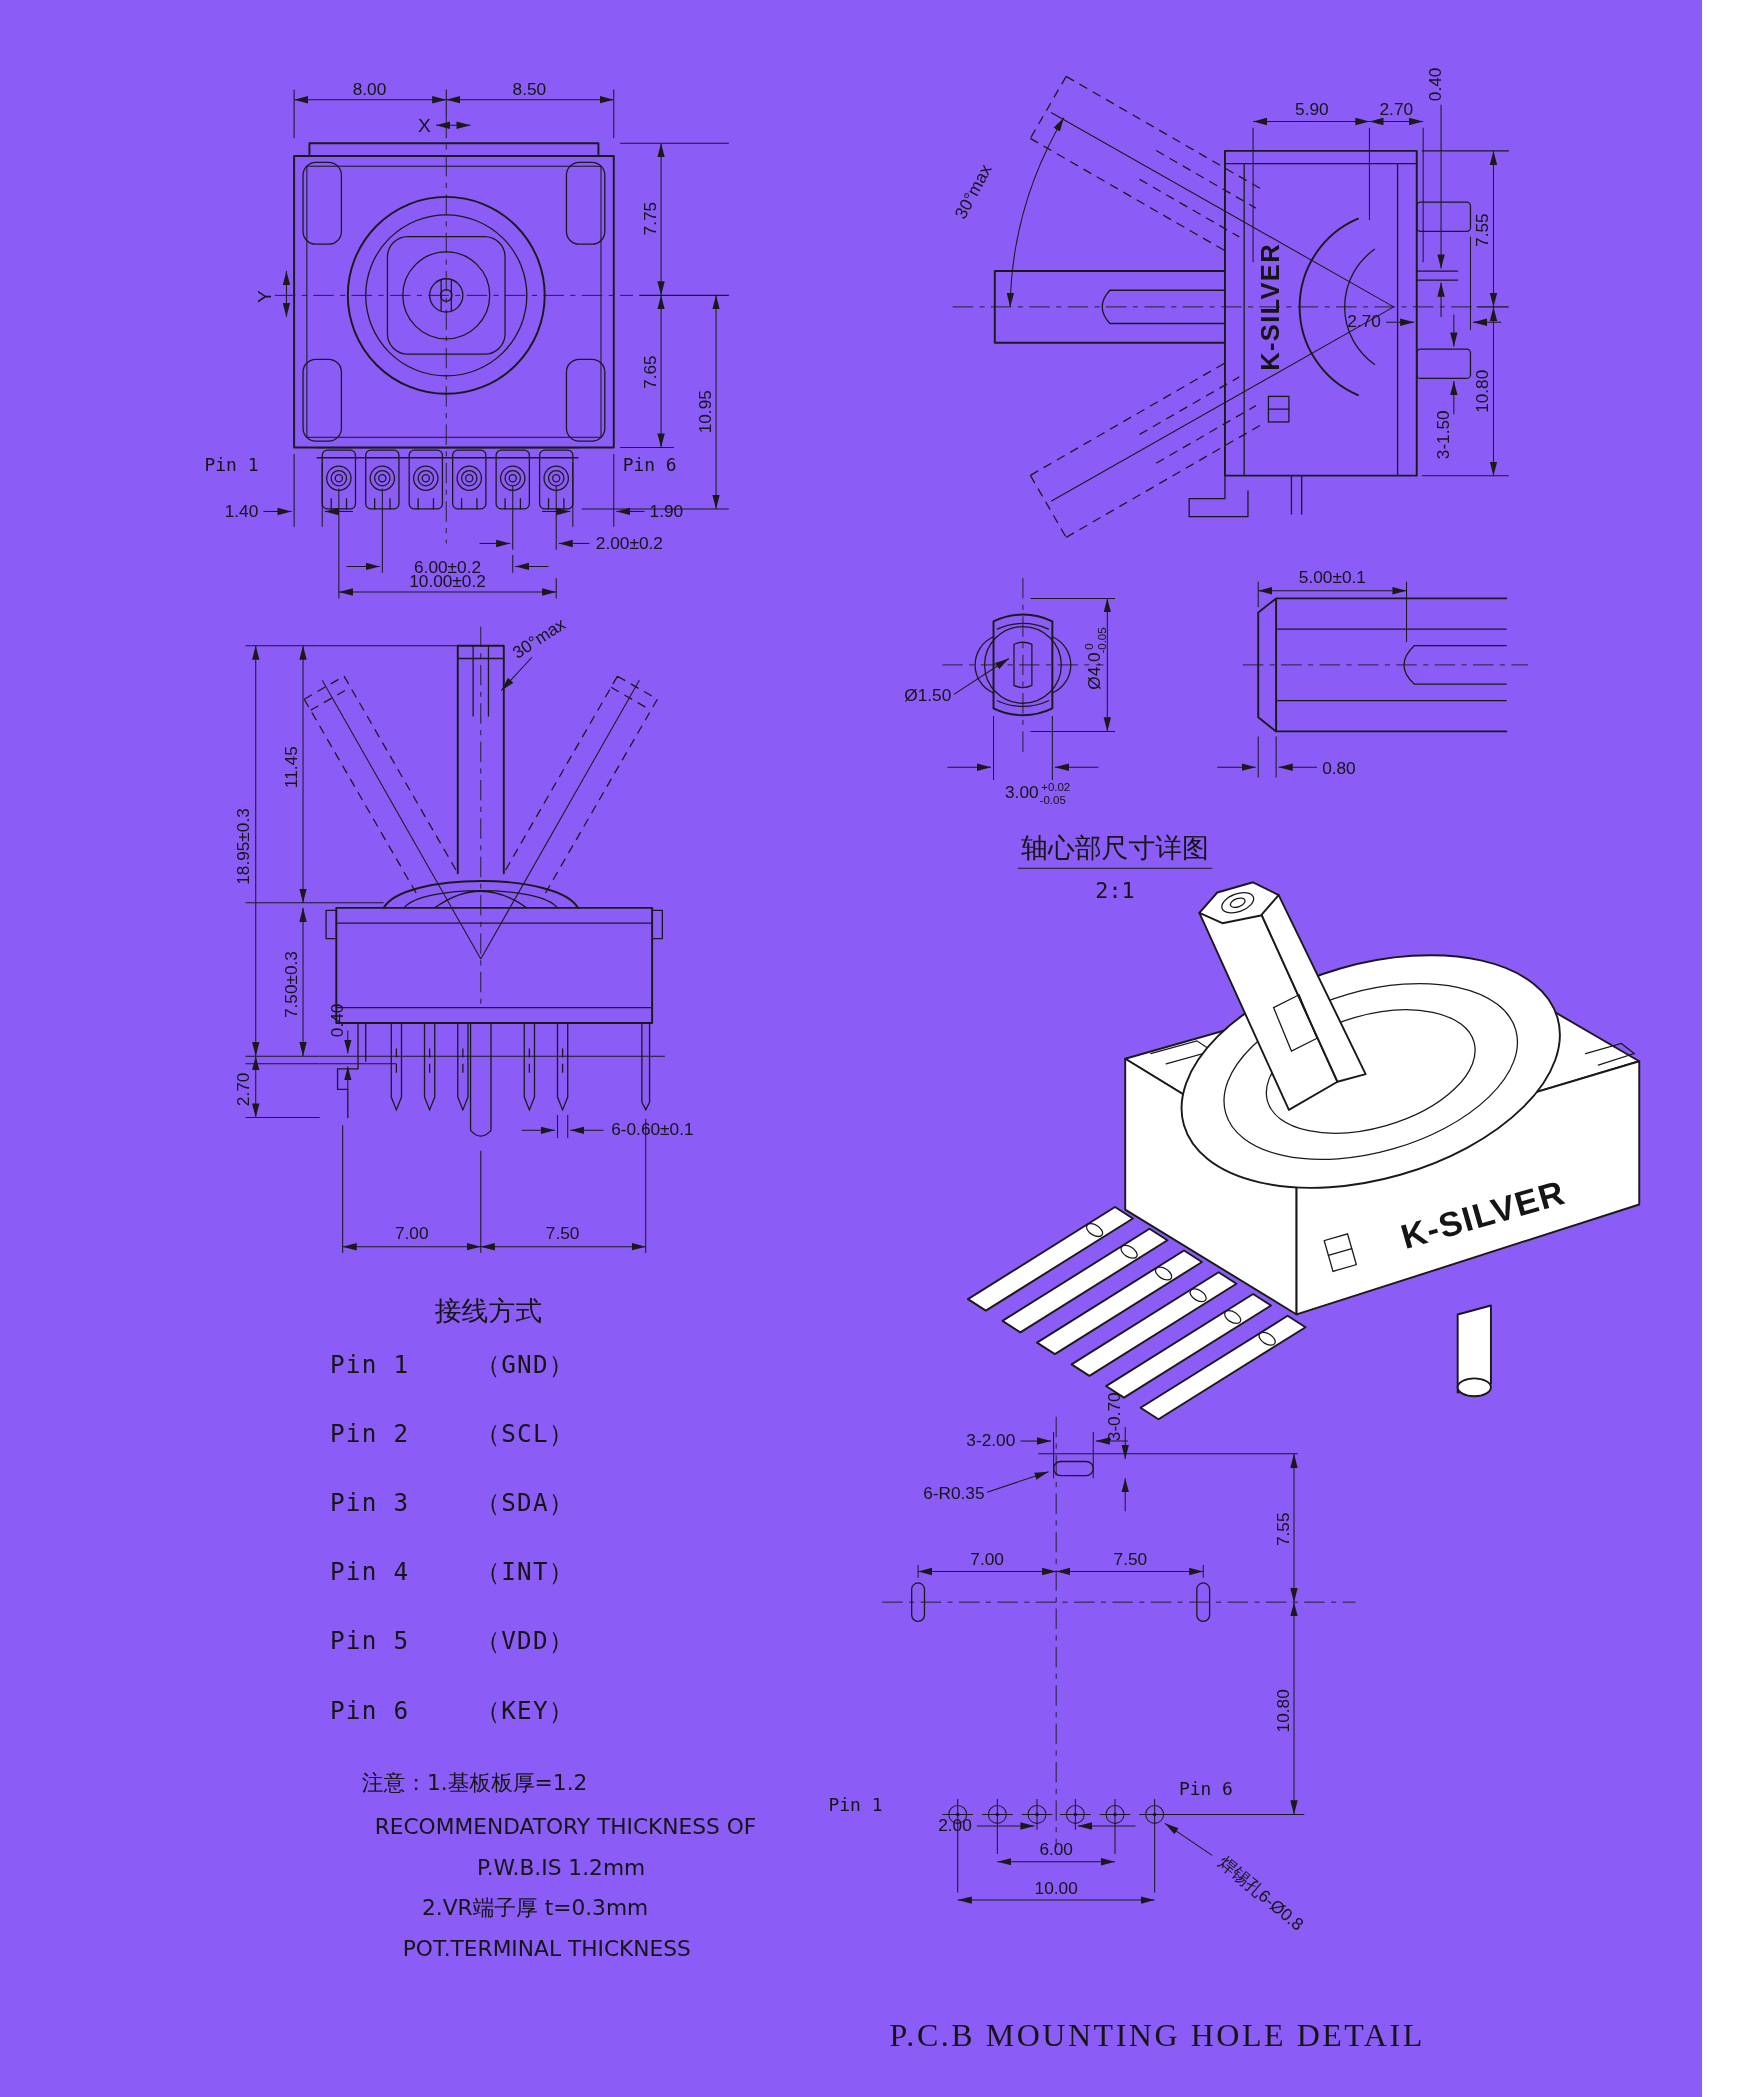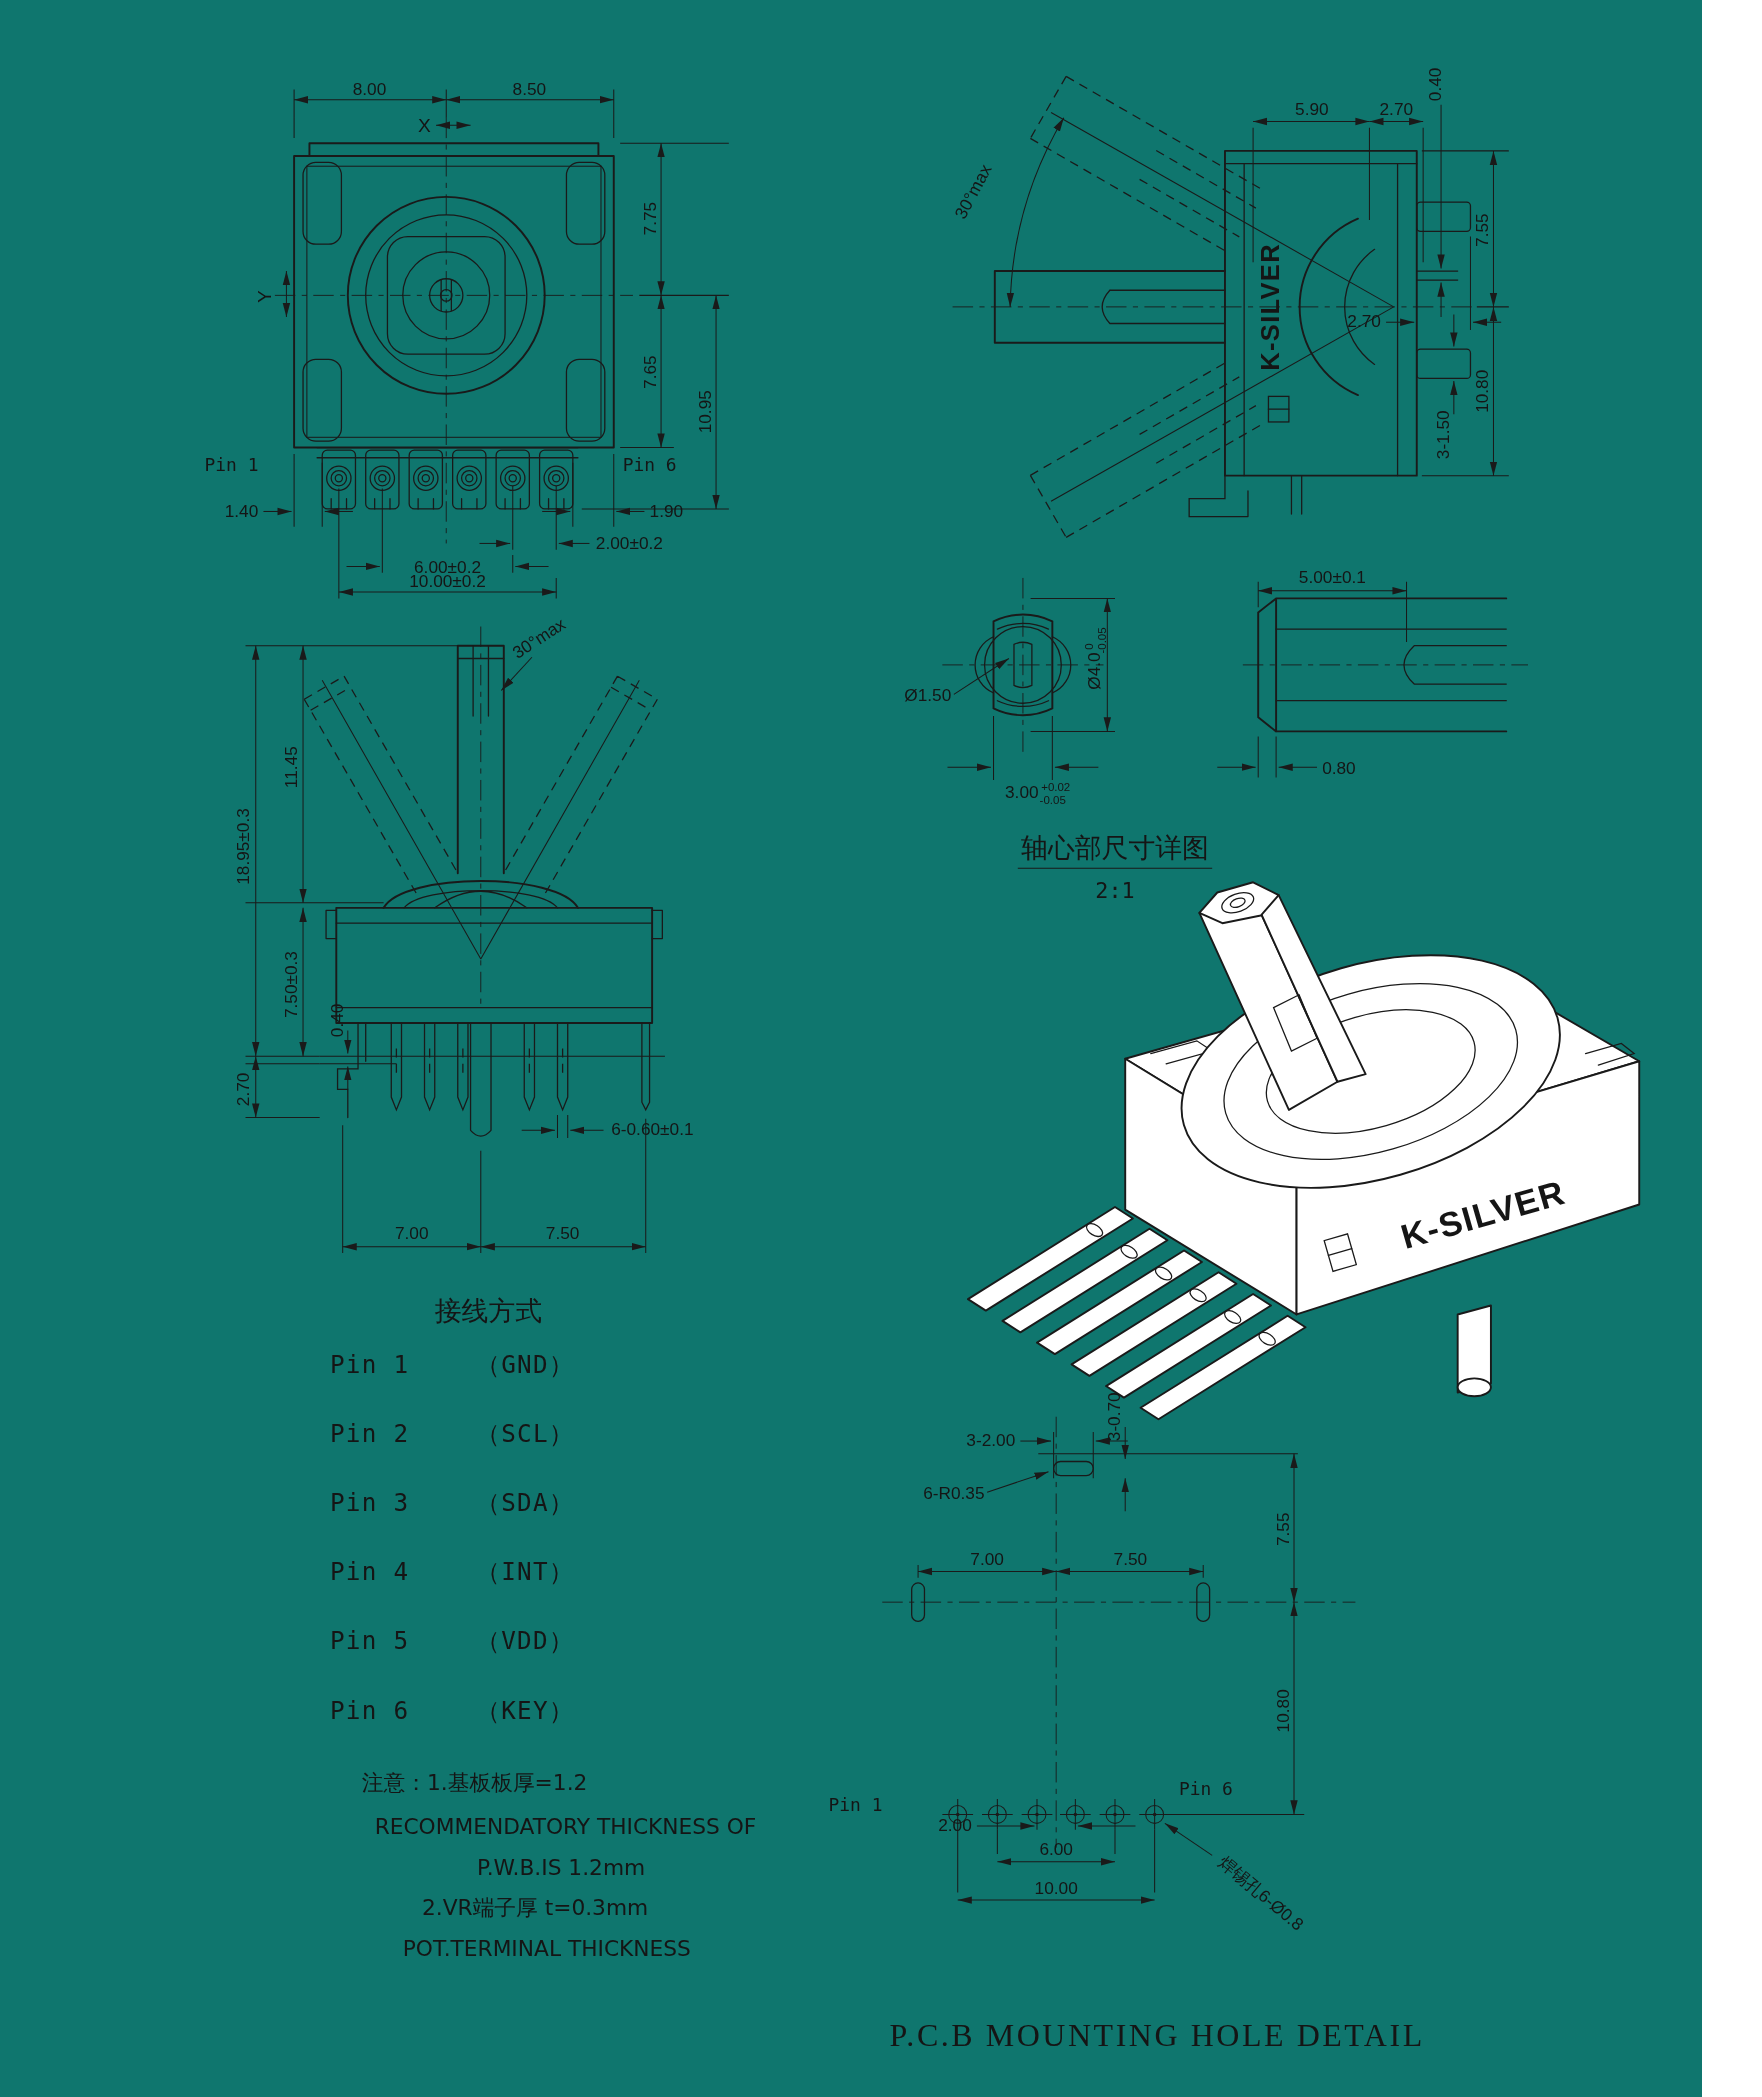--- a/index.html
+++ b/index.html
@@ -1,16 +1,16 @@
 <!DOCTYPE html>
 <html style="font-size:6.8px"><head>
 <meta charset="utf-8">
 <style>
   html,body{margin:0;padding:0;background:#ffffff;}
-  #page{width:1702px;height:2097px;background:#0f766e;}
+  #page{width:1702px;height:2097px;background:#8b5cf6;}
   svg{display:block;}
   .ol{fill:none;stroke:#1a1a1a;stroke-width:1.5;stroke-linecap:round;stroke-linejoin:round;}
   .ol2{fill:none;stroke:#1a1a1a;stroke-width:1;stroke-linecap:round;}
   .tl{fill:none;stroke:#1a1a1a;stroke-width:0.8;}
   .cl{fill:none;stroke:#1a1a1a;stroke-width:0.7;stroke-dasharray:16 5 4 5;}
   .hl{fill:none;stroke:#1a1a1a;stroke-width:1;stroke-dasharray:7 5;}
   .wf{fill:#ffffff;stroke:#1a1a1a;stroke-width:1.5;stroke-linejoin:round;}
   text{fill:#151515;font-family:"Liberation Sans",sans-serif;}
   .d{font-size:13.5px;}
   .ds{font-size:9px;}

